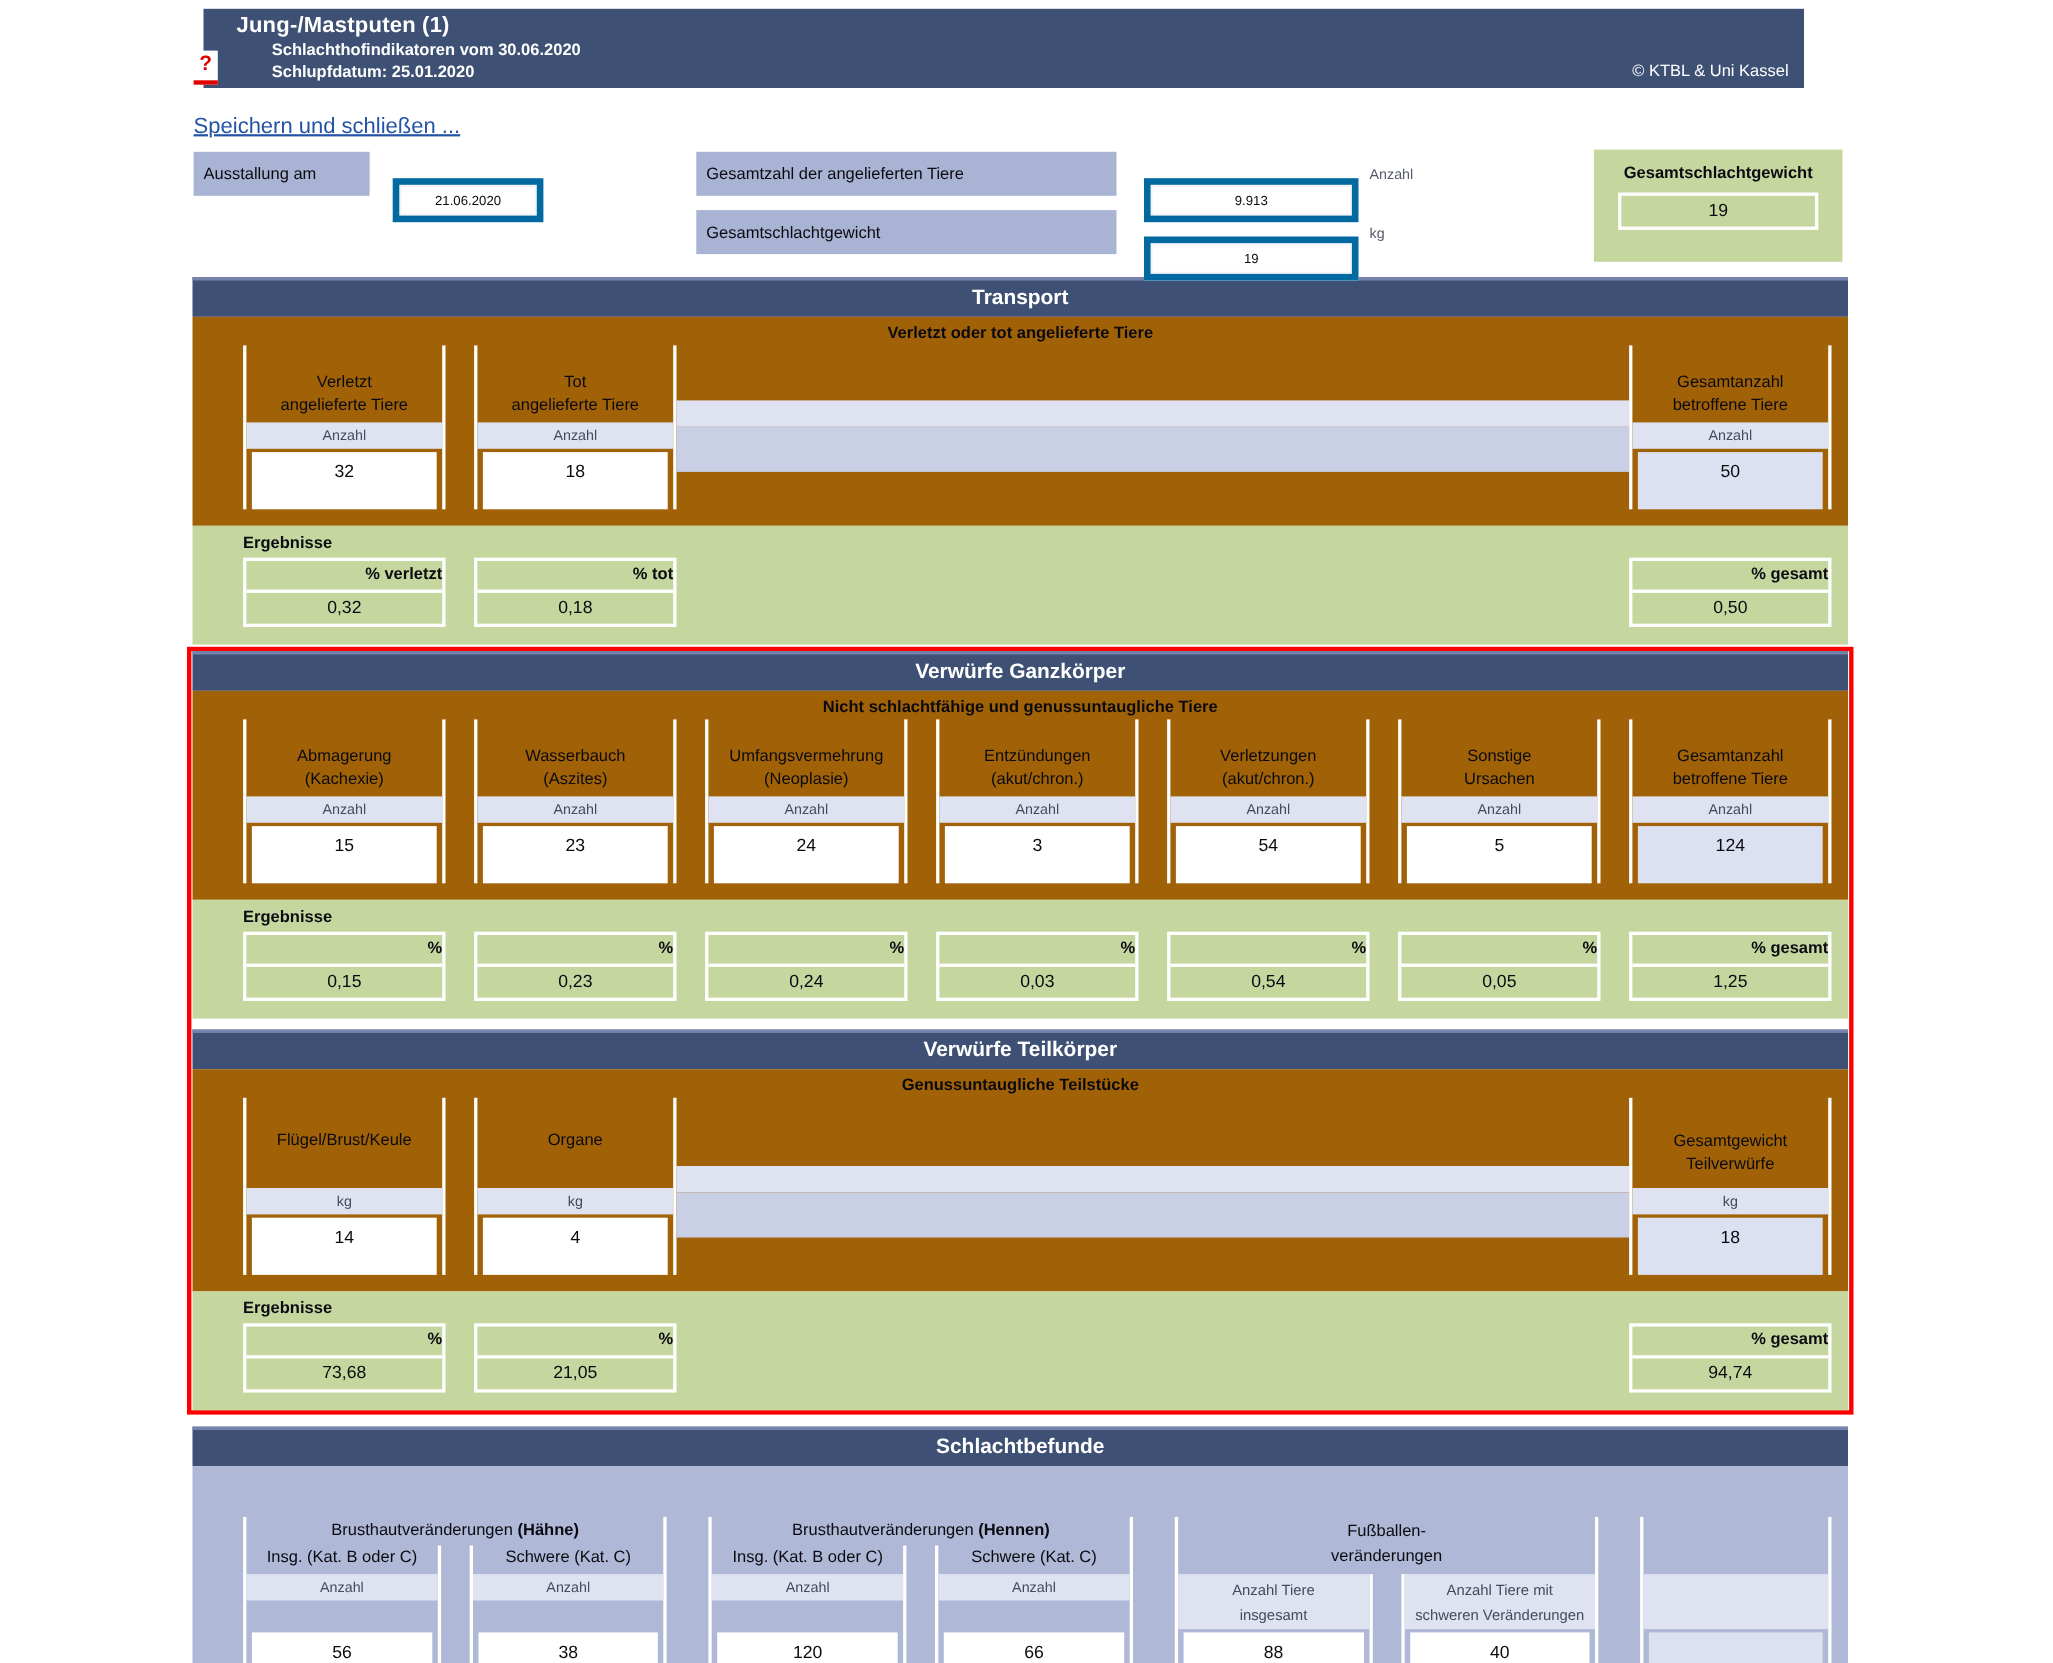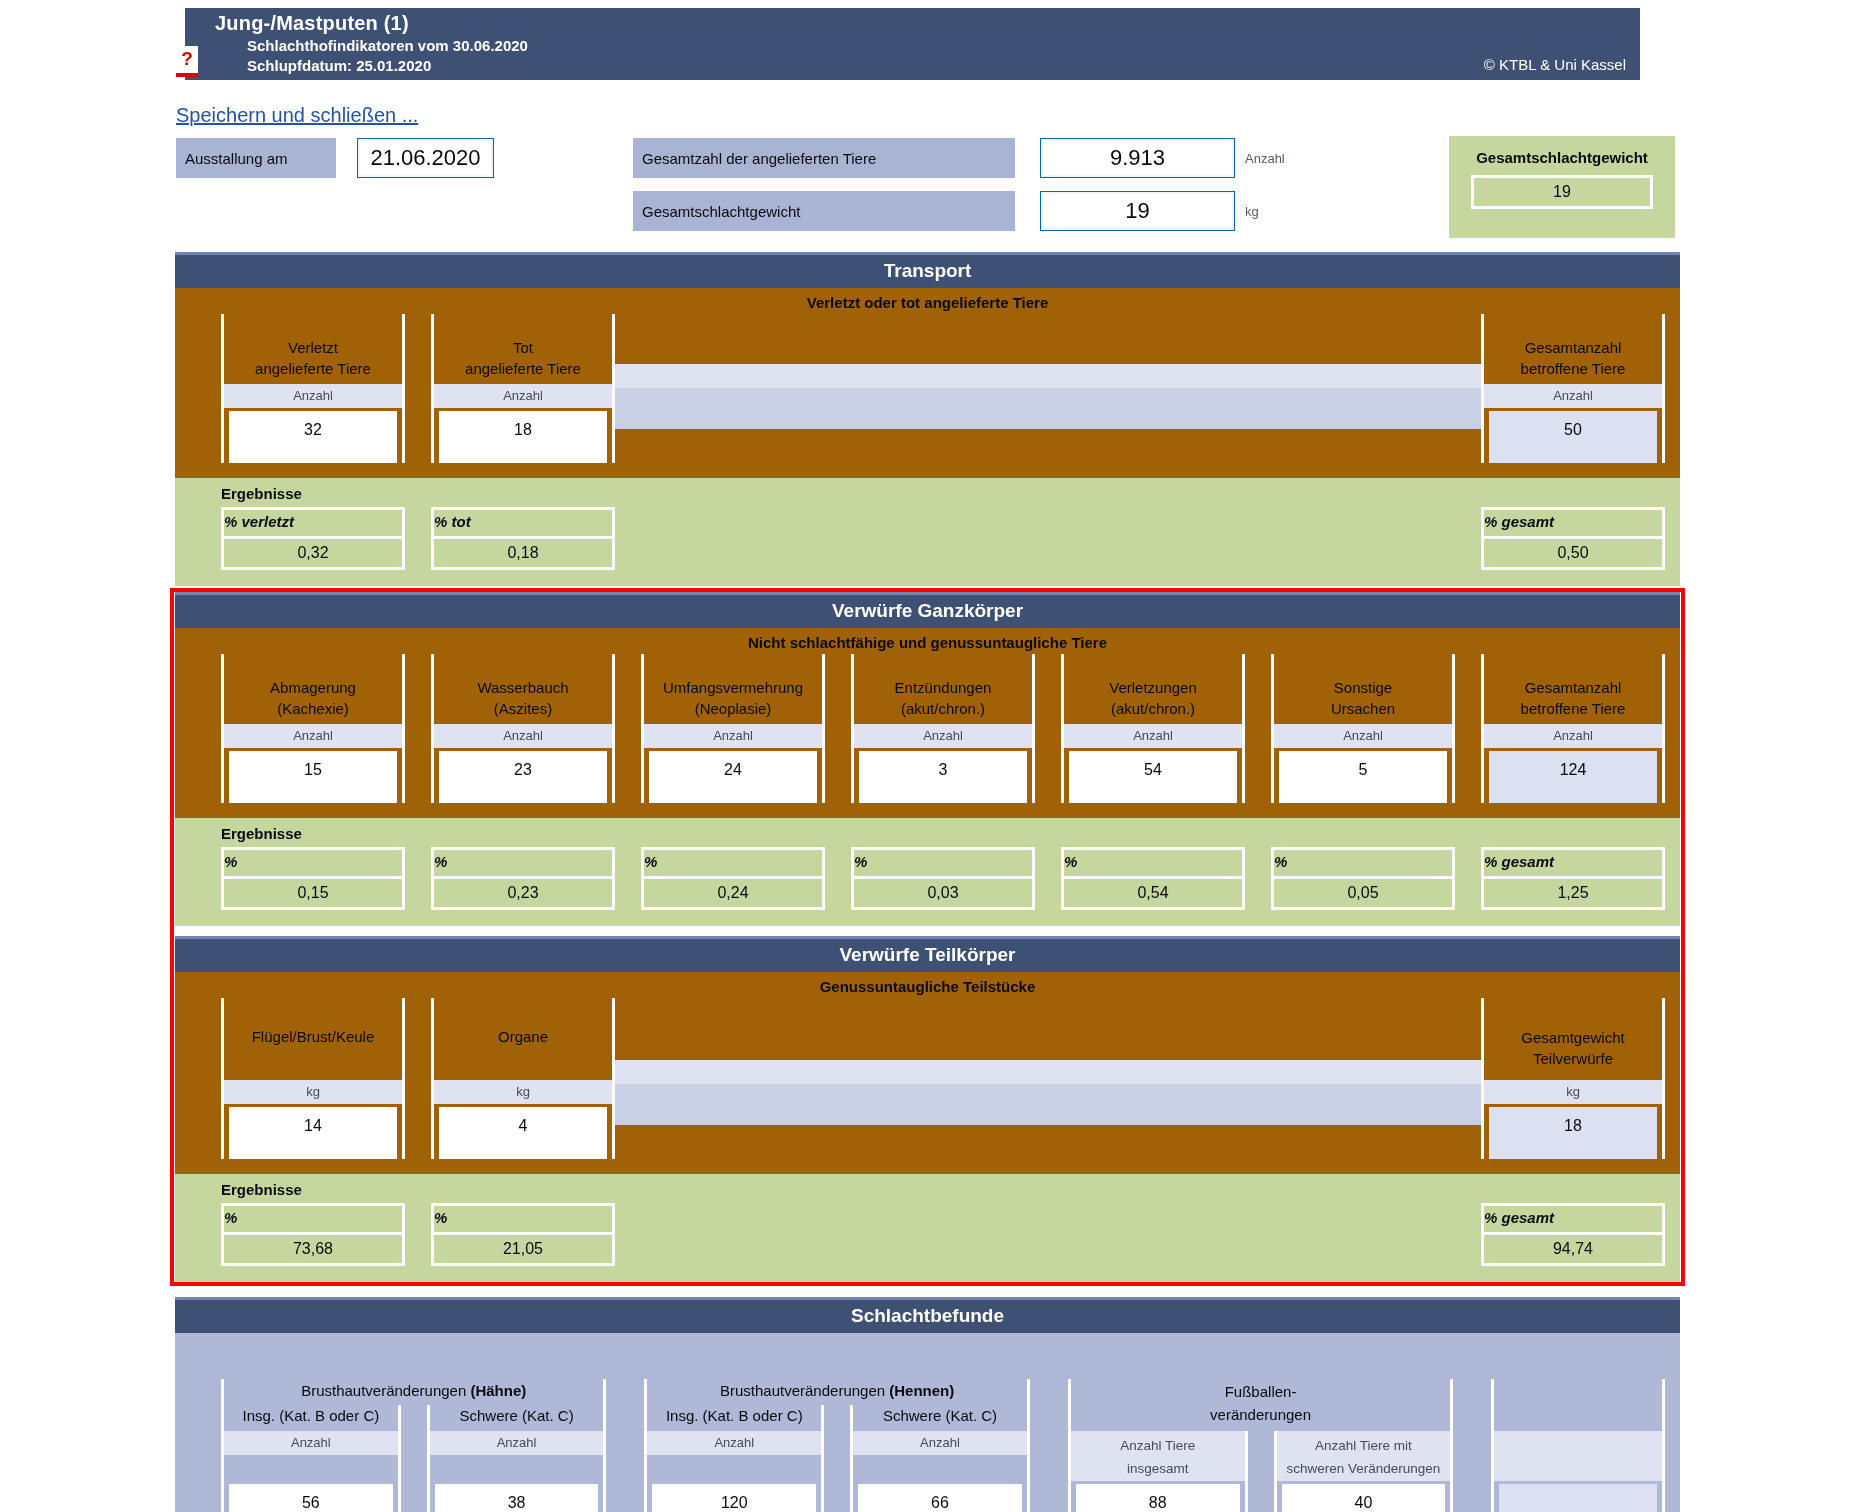--- a/index.html
+++ b/index.html
@@ -16,22 +16,22 @@
   .h-sub{padding-left:62px;font-size:15px;font-weight:bold;margin-top:2px;}
   .h-date{padding-left:62px;font-size:15px;font-weight:bold;margin-top:3px;}
   .h-copy{position:absolute;right:14px;bottom:7px;font-size:15px;font-weight:normal;}
   .help{position:absolute;left:1px;top:46px;width:22px;height:27px;background:#fff;color:#E00000;
         font-weight:bold;font-size:19px;text-align:center;line-height:25px;border-bottom:4px solid #E00000;cursor:pointer;}
 
   
   .save-link{display:inline-block;margin:24px 17px 0 1px;color:#2353A8;font-size:20px;text-decoration:underline;cursor:pointer;}
   .form-area{position:relative;height:108px;margin-top:9px;}
   .lbl{position:absolute;background:#A9B3D3;display:flex;align-items:center;padding-left:9px;font-size:15px;box-sizing:border-box;}
-  .inp{position:absolute;background:#fff;border:1px solid #0369a1;box-shadow:inset 0 0 0 2px #F2F4F8;
-       display:flex;align-items:center;justify-content:center;font-size:22px;box-sizing:border-box;}
+  .inp{position:absolute;background:#fff;border:6px solid #0369a1;box-shadow:inset 0 0 0 2px #F2F4F8;
+       display:flex;align-items:center;justify-content:center;font-size:12px;box-sizing:border-box;margin-top:24px;}
   .unit{position:absolute;font-size:13px;color:#555a68;}
   .summary{position:absolute;left:1274px;top:0;width:226px;height:102px;background:#C5D79E;box-sizing:border-box;}
   .sum-title{text-align:center;padding-top:13px;font-weight:bold;font-size:15px;}
   .sum-value{margin:9px 22px 0;border:3px solid #fff;height:34px;line-height:28px;text-align:center;font-size:16px;box-sizing:border-box;background:#C5D79E;}
 
   
   .sec{margin-top:8px;}
   .sec-bar{height:36px;background:#3E5174;border-top:3px solid #7584AC;color:#fff;font-weight:bold;font-size:19px;
            text-align:center;line-height:32px;box-sizing:border-box;}
   .band{background:#a16207;padding-bottom:15px;}
@@ -48,21 +48,21 @@
   .filler{grid-column:3/7;margin:0 -26px;}
   .f-head{height:50px;} .tall .f-head{height:62px;}
   .f-strip{height:24px;background:#DEE2F1;}
   .f-val{height:41px;background:#C9CFE5;}
 
   
   .results{background:#C5D79E;padding:7px 15px 16px 46px;}
   .res-h{font-weight:bold;font-size:15px;height:22px;}
   .res-grid{display:grid;grid-template-columns:repeat(7,1fr);column-gap:26px;}
   .rbox{border:3px solid #fff;box-sizing:border-box;}
-  .rlab{height:26px;border-bottom:3px solid #fff;text-align:left;font-weight:bold;font-size:15px;line-height:24px;font-style:italic;}
+  .rlab{height:26px;border-bottom:3px solid #fff;text-align:right;font-weight:bold;font-size:15px;line-height:24px;}
   .rval{height:28px;text-align:center;font-size:16px;line-height:27px;}
   .c1{grid-column:1}.c2{grid-column:2}.c3{grid-column:3}.c4{grid-column:4}.c5{grid-column:5}.c6{grid-column:6}.c7{grid-column:7}
 
   
   .red-wrap{border:4px solid #FE0000;margin:2px -5px 0;padding:0 1px;}
   .red-wrap .sec:first-child{margin-top:0;}
   .red-wrap .sec+.sec{margin-top:10px;}
 
   
   .sb-band{background:#AFB8D6;padding:14px 0 15px;}

